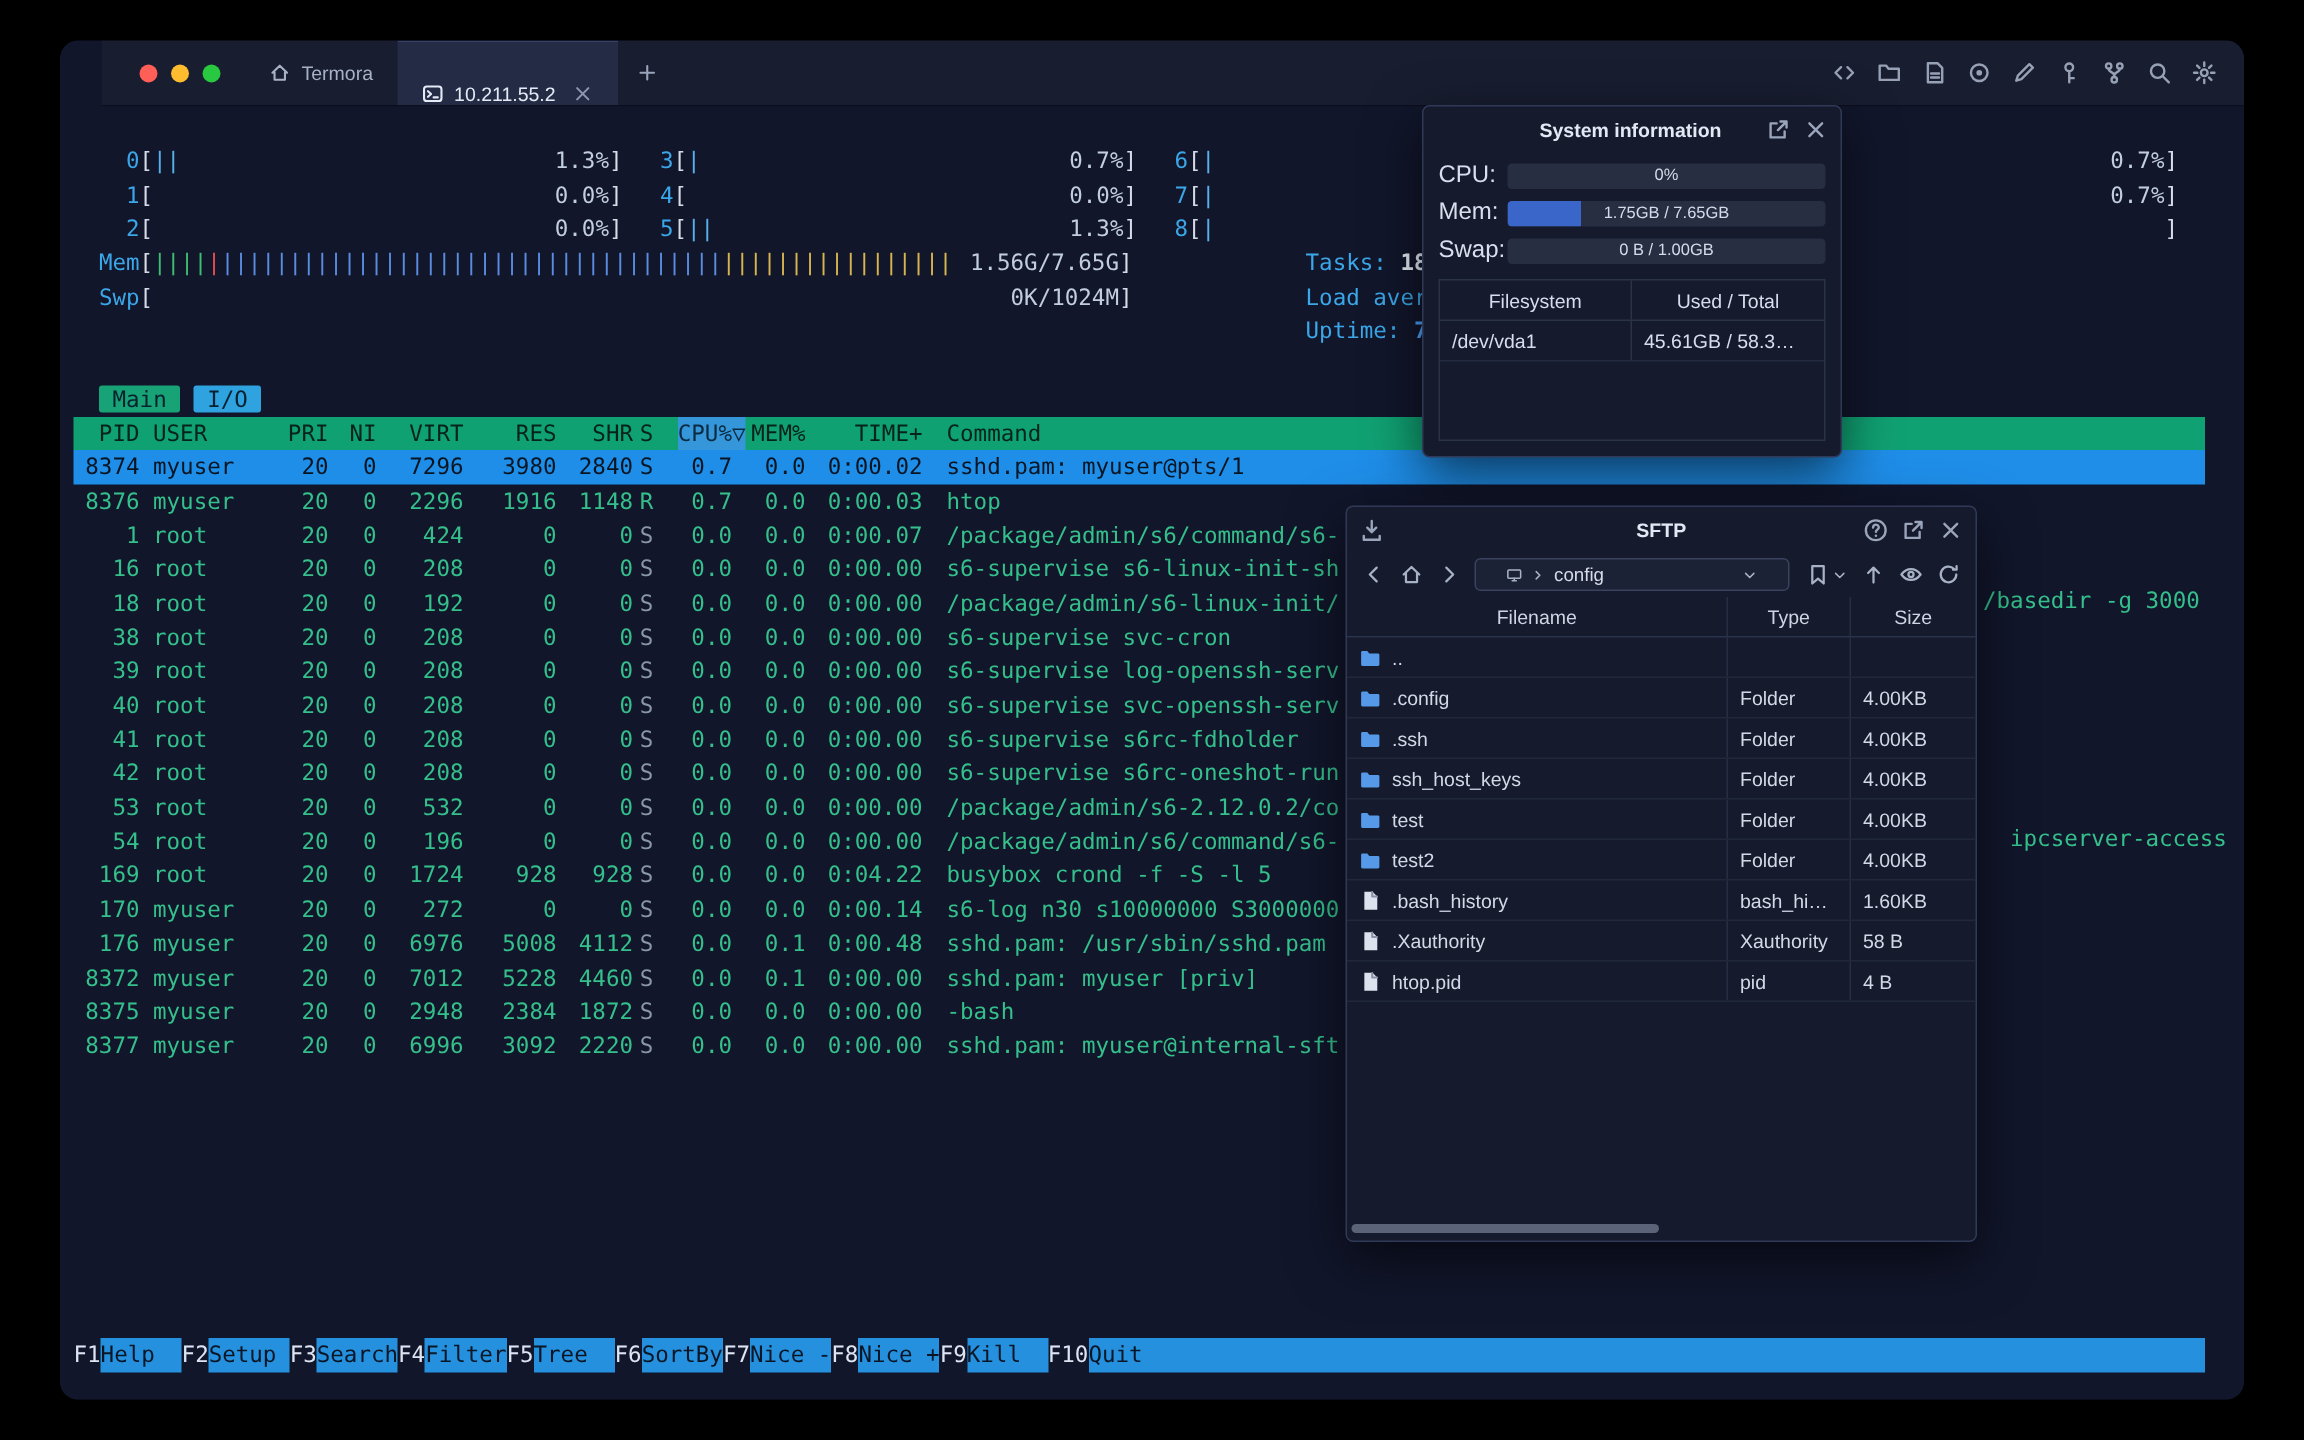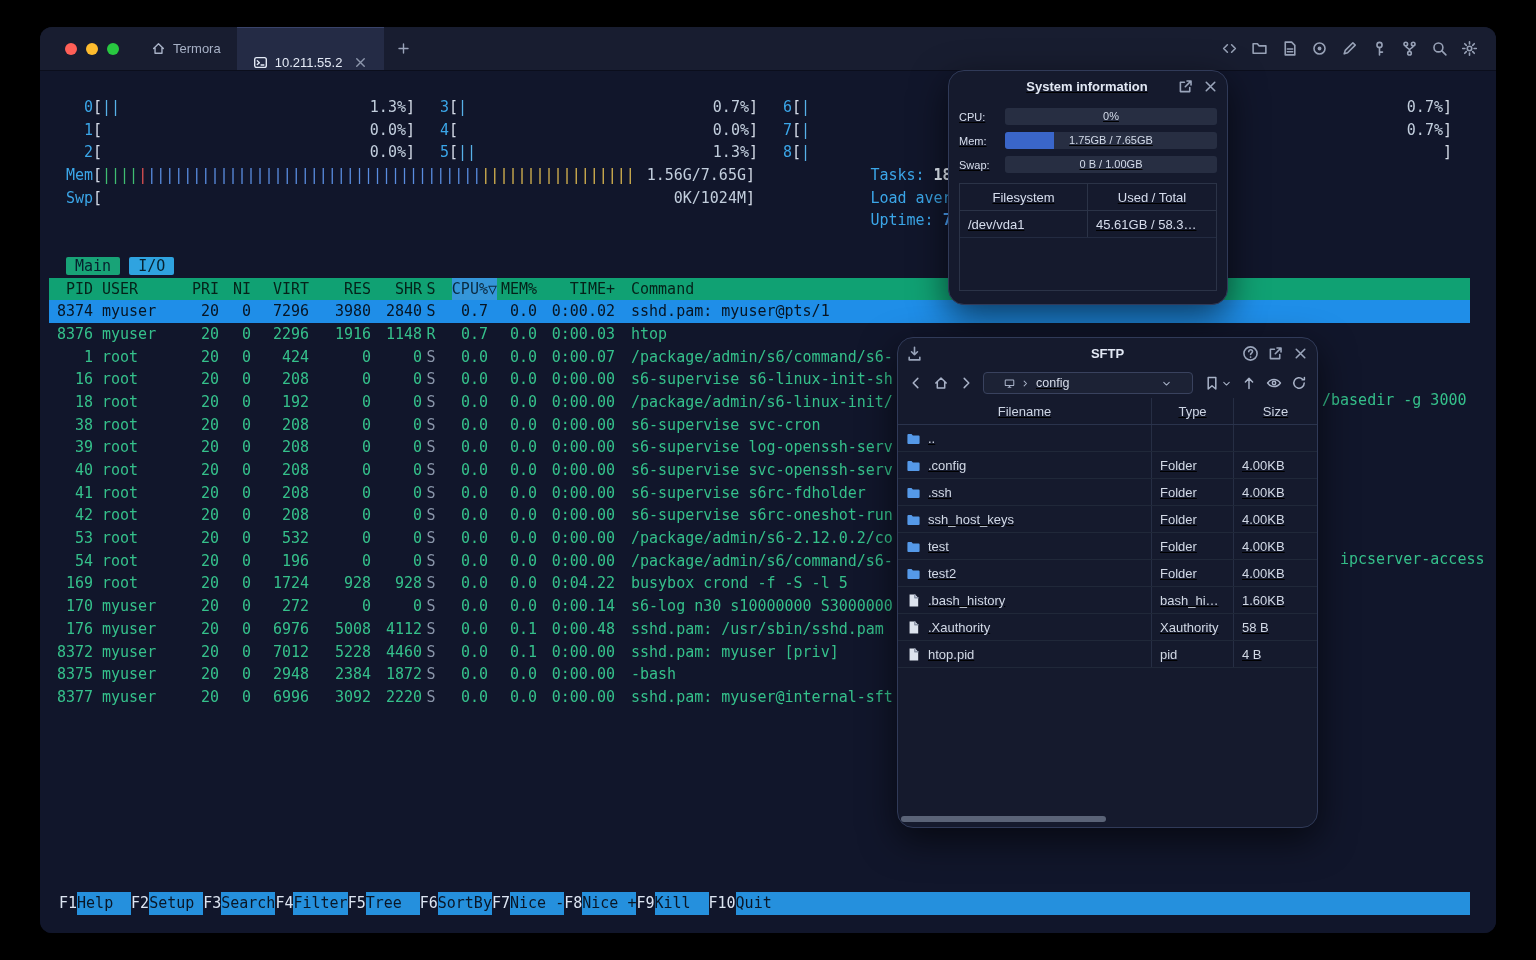--- a/index.html
+++ b/index.html
@@ -5,21 +5,21 @@
   * { box-sizing: border-box; margin: 0; padding: 0; }
   html,body { background:#000; width:1536px; height:960px; overflow:hidden; }
   .screen { position:relative; width:1536px; height:960px; background:#000;
             font-family:"Liberation Sans", sans-serif; }
   .window { position:absolute; left:40px; top:27px; width:1456px; height:906px;
             background:#11162b; border-radius:12px; overflow:hidden;
             box-shadow:0 18px 60px rgba(0,0,0,.8); }
 
   
   .titlebar { height:44px; background:#181d30; display:flex; align-items:stretch;
-              border-bottom:1px solid #0b0e1c; position:relative; }
+              border-bottom:1px solid #0b0e1c; position:relative;margin-left:28px; }
   .traffic { display:flex; gap:9px; align-items:center; padding:0 16px 0 25px; }
   .tl { width:12px; height:12px; border-radius:50%; display:inline-block; cursor:pointer; }
   .tl-red { background:#ff5f57; } .tl-yellow { background:#febc2e; } .tl-green { background:#28c840; }
   .tabs { display:flex; align-items:stretch; }
   .tab { display:flex; align-items:center; gap:7px; padding:0 16px; font-size:13px;
          color:#a7b1c6; cursor:pointer; }
   .tab.active { background:#242b45; color:#e4eaf6; box-shadow: inset 0 1px 0 #39436a; align-items: flex-end; }
   .tab-close { margin-left:4px; width:14px; height:14px; color:#8d97ad; }
   .newtab { width:38px; display:flex; align-items:center; justify-content:center; color:#9aa4ba; cursor:pointer; }
   .newtab .icn, .tab .icn { width:15px; height:15px; }
@@ -79,43 +79,43 @@
   .c-shr { width:51px; text-align:right; }
   .c-s { width:18px; text-align:center; }
   .c-cpu { width:48px; text-align:right; overflow:visible; }
   .c-mem { width:49px; text-align:right; }
   .c-time { width:78px; text-align:right; }
   .c-cmd { flex:1; padding-left:16px; overflow:hidden; }
   .c-s.dim { color:#8a96aa; }
   .sorted { display:inline-block; background:var(--sort-blue,#3596d9); color:#0a2a40;
             margin-right:-9px; position:relative; }
 
-  .fnbar { position:absolute; left:19px; right:26px; bottom:18px; height:22.7px;
+  .fnbar { position:absolute; left:9px; right:26px; bottom:18px; height:22.7px;
            display:flex; line-height:22.7px; white-space:pre; }
   .fn-key { color:#dde5f2; }
   .fn-label { background:var(--fn-blue,#2590dd); color:#0a1626; min-width:54px; cursor:pointer; }
   .fn-fill { flex:1; background:var(--fn-blue,#2590dd); }
 
   .frag { position:absolute; white-space:pre; color:var(--process-green,#35c08b); }
 
   
-  .panel { position:absolute; background:#151a2d; border:1px solid #303a58; border-radius:16px;
-           box-shadow:0 12px 36px rgba(0,0,0,.6);text-decoration:underline; }
+  .panel { position:absolute; background:#151a2d; border:1px solid #303a58; border-radius:5px;
+           box-shadow:0 12px 36px rgba(0,0,0,.6); }
   .sysinfo { left:908px; top:43px; width:280px; height:235px; z-index:5; }
   .sftp { left:857px; top:310px; width:421px; height:491px; z-index:6; }
   .phead { height:30px; display:flex; align-items:center; padding:0 8px; gap:8px; position:relative; }
   .ptitle { font-size:13px; font-weight:600; color:#e2e8f4; }
   .si-title { flex:1; text-align:center; }
   .phead-spacer { width:40px; }
   .pbtn { width:17px; height:17px; color:#9aa5bb; cursor:pointer; display:flex; }
   .abs-title { position:absolute; left:0; right:0; text-align:center; pointer-events:none; }
   .head-spring { flex:1; }
 
   .si-row { display:flex; align-items:center; margin:7px 10px 0; }
-  .si-label { width:46px; font-size:11px; color:#d8dfee; }
+  .si-label { width:46px; font-size:16px; color:#d8dfee; }
   .si-bar { flex:1; height:17px; background:#272e42; border-radius:3px; position:relative; overflow:hidden; }
   .si-fill { position:absolute; left:0; top:0; bottom:0; width:0; background:var(--bar-fill-blue,#3a66c9); }
   .si-text { position:relative; display:block; text-align:center; font-size:11px; line-height:17px; color:#d3dbe9; }
   .fs-table { margin:10px 10px 0; border:1px solid #2b3347; height:108px; font-size:13px; color:#d6dded; }
   .fs-hrow, .fs-row { display:flex; height:27px; align-items:flex-end; }
   .fs-hrow { border-bottom:1px solid #2b3347; }
   .fs-row { border-bottom:1px solid #232b41; }
   .fs-c1 { width:50%; padding:0 8px; border-right:1px solid #2b3347; height:100%; display:flex; align-items:center; }
   .fs-c2 { width:50%; padding:0 8px; height:100%; display:flex; align-items:center;
            overflow:hidden; white-space:nowrap; }

